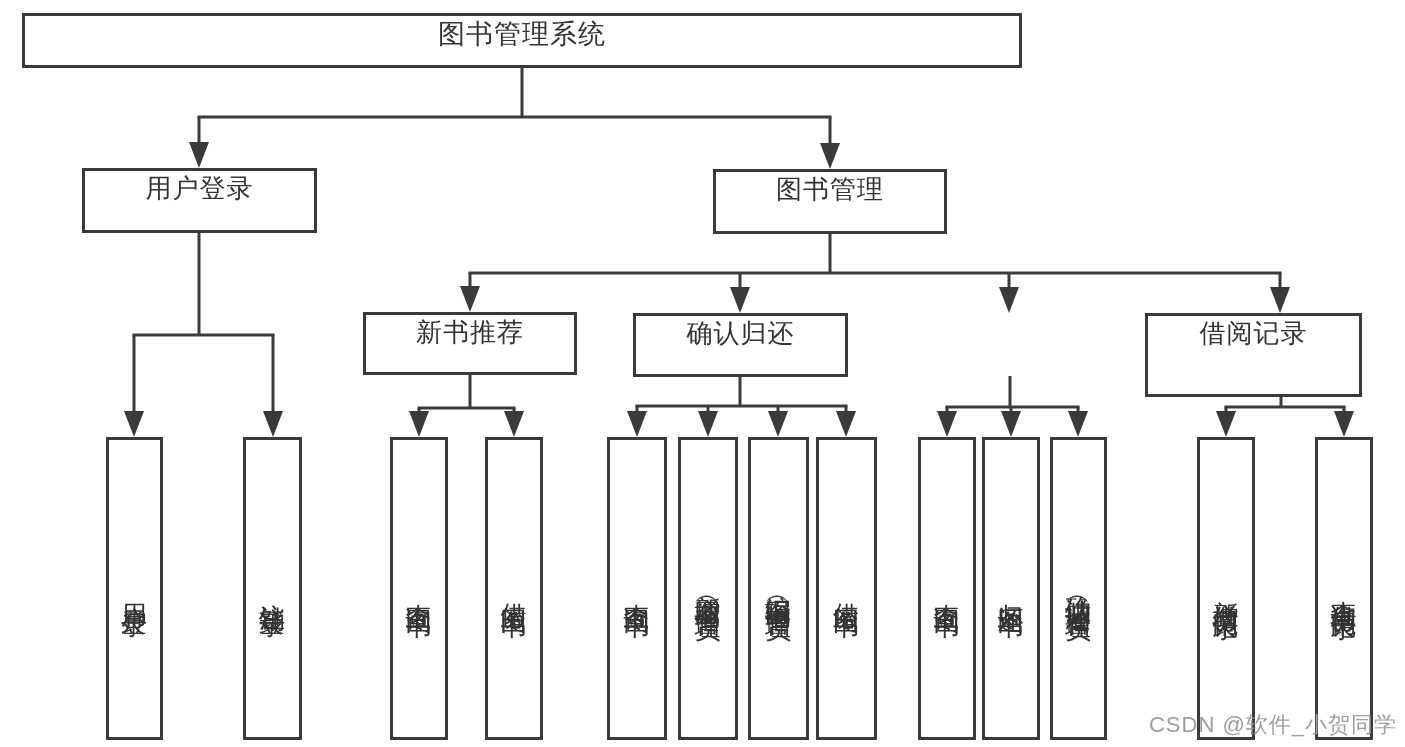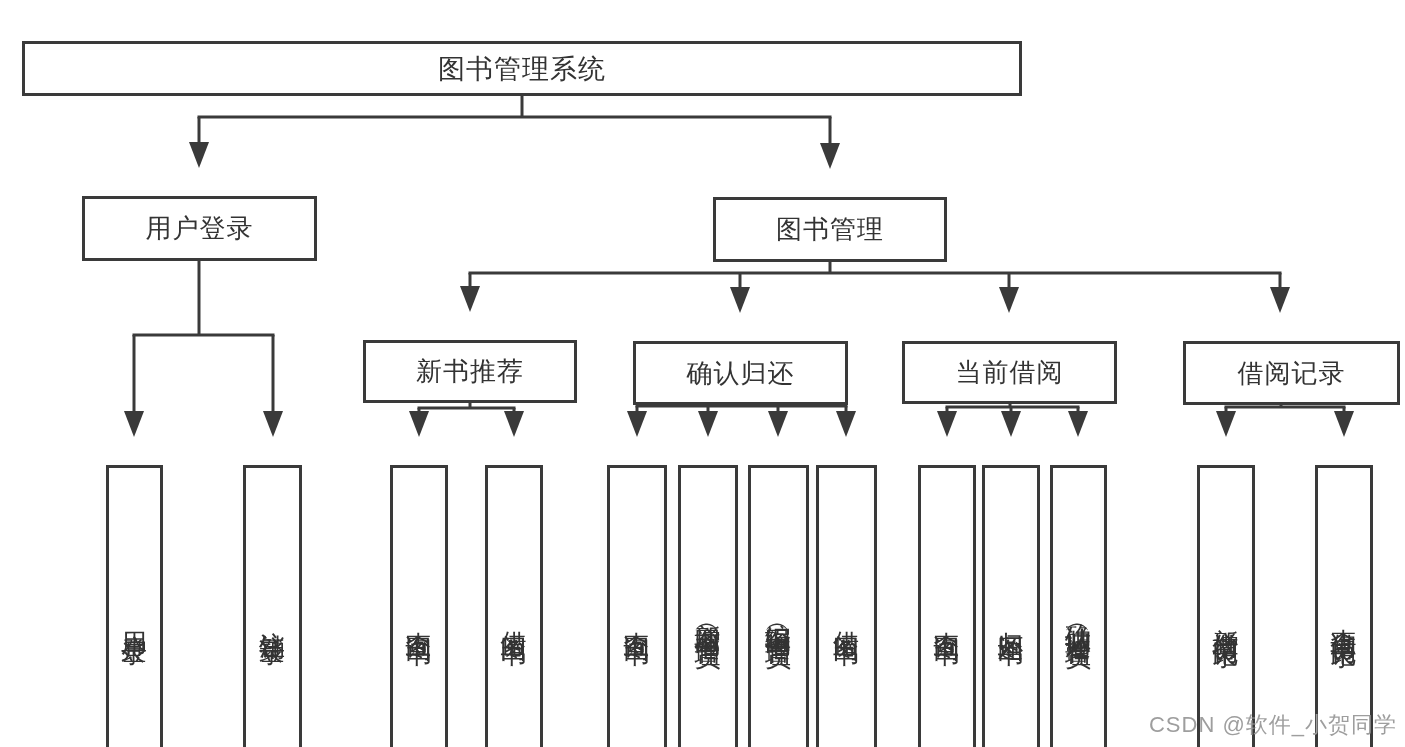--- a/index.html
+++ b/index.html
@@ -19,41 +19,40 @@
     overflow:hidden;
   }
   #edges{position:absolute;left:0;top:0;width:1405px;height:747px;}
   #edges line{stroke:var(--line);stroke-width:3;}
   #edges polygon{fill:var(--line);}
   .node{
     position:absolute;
     box-sizing:border-box;
     background:var(--box-background);
     border:3px solid var(--line);
-    display:flex;align-items:center;justify-content:center;
+    display:flex;justify-content:center;
     text-align:center;
-    margin-top:28px;
   }
   .hnode{font-size:26px;letter-spacing:1px;}
   .vnode{font-size:26px;}
   .vnode .vtext{
     writing-mode:vertical-rl;
     text-orientation:mixed;
     letter-spacing:3px;
     line-height:1;
     white-space:nowrap;
   }
   
   .n-root       {left:22px;  top:13px;  width:1000px; height:55px; font-size:27px;}
   .n-user-login {left:82px;  top:168px; width:235px;  height:65px;}
   .n-book-mgmt  {left:713px; top:169px; width:234px;  height:65px;}
   .n-xinshu     {left:363px; top:312px; width:214px;  height:63px;}
   .n-jieyue     {left:633px; top:313px; width:215px;  height:64px;}
   .n-dangqian   {left:902px; top:313px; width:215px;  height:63px;}
-  .n-jilu       {left:1183px;top:313px; width:217px;  height:64px;}
+  .n-jilu       {left:1145px;top:313px; width:217px;  height:84px;}
   
   .c1 {left:106px; top:437px; width:57px; height:303px;}
   .c2 {left:243px; top:437px; width:59px; height:303px;}
   .c3 {left:390px; top:437px; width:58px; height:303px;}
   .c4 {left:485px; top:437px; width:58px; height:303px;}
   .c5 {left:607px; top:437px; width:60px; height:303px;}
   .c6 {left:678px; top:437px; width:60px; height:303px;}
   .c7 {left:748px; top:437px; width:61px; height:303px;}
   .c8 {left:816px; top:437px; width:61px; height:303px;}
   .c9 {left:918px; top:437px; width:58px; height:303px;}
@@ -161,23 +160,20 @@
   <div class="node hnode n-xinshu">
     <span>新书推荐</span>
   </div>
 
   <div class="node hnode n-book-mgmt">
     <span>图书管理</span>
   </div>
   <div class="node hnode n-jieyue">
     <span>确认归还</span>
   </div>
-  <div class="node hnode n-dangqian">
-    <span>当前借阅</span>
-  </div>
   <div class="node hnode n-jilu">
     <span>借阅记录</span>
   </div>
 
   <div class="node vnode c1">
     <span class="vtext">用户登录</span>
   </div>
   <div class="node vnode c2">
     <span class="vtext">注销登录</span>
   </div>

